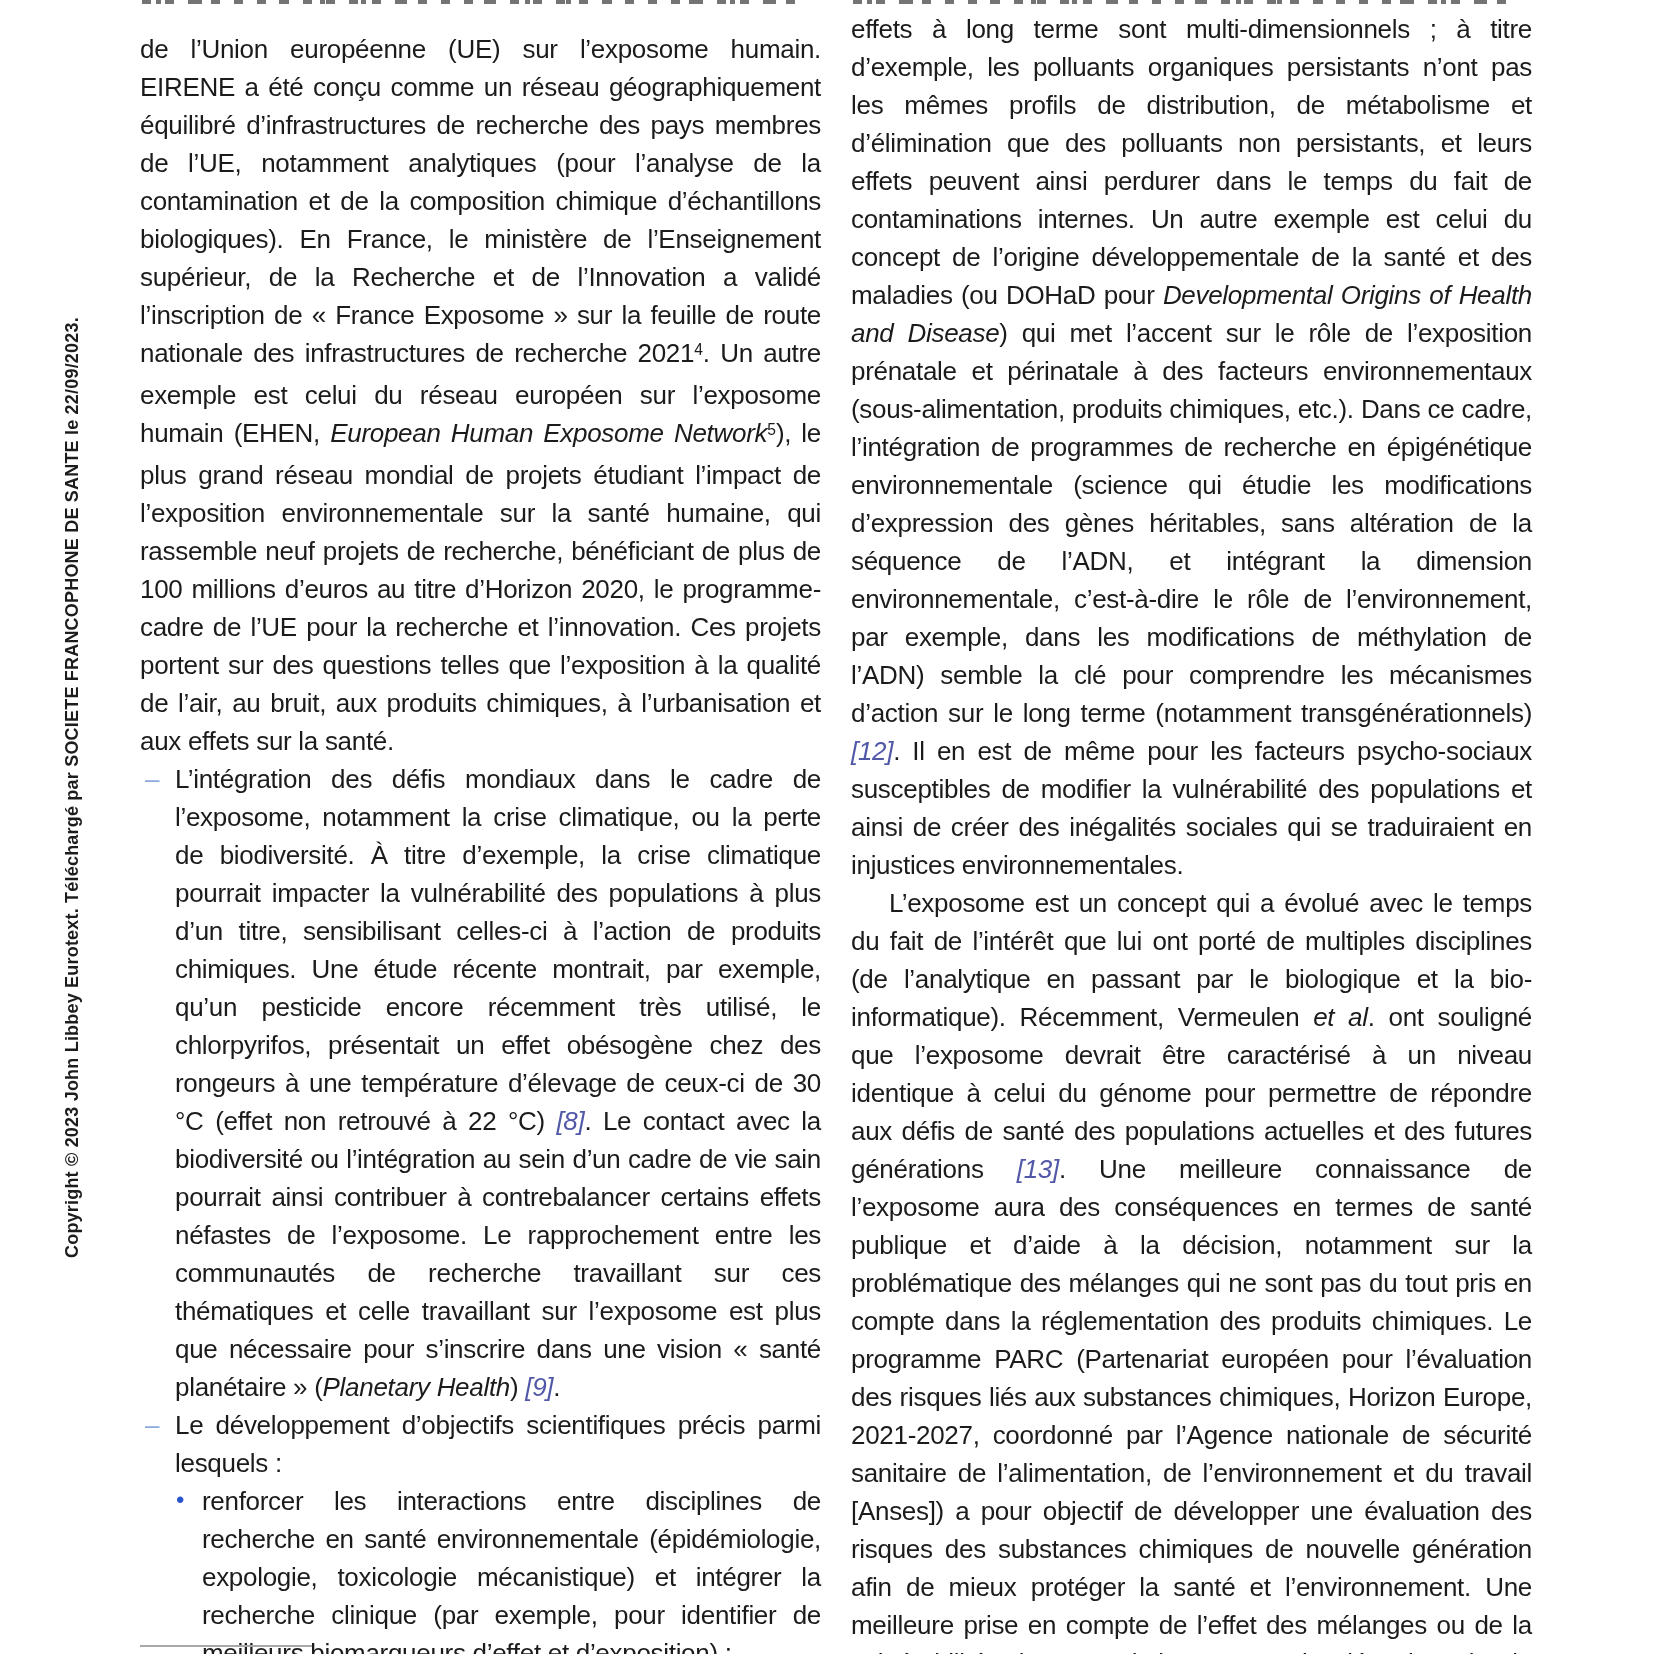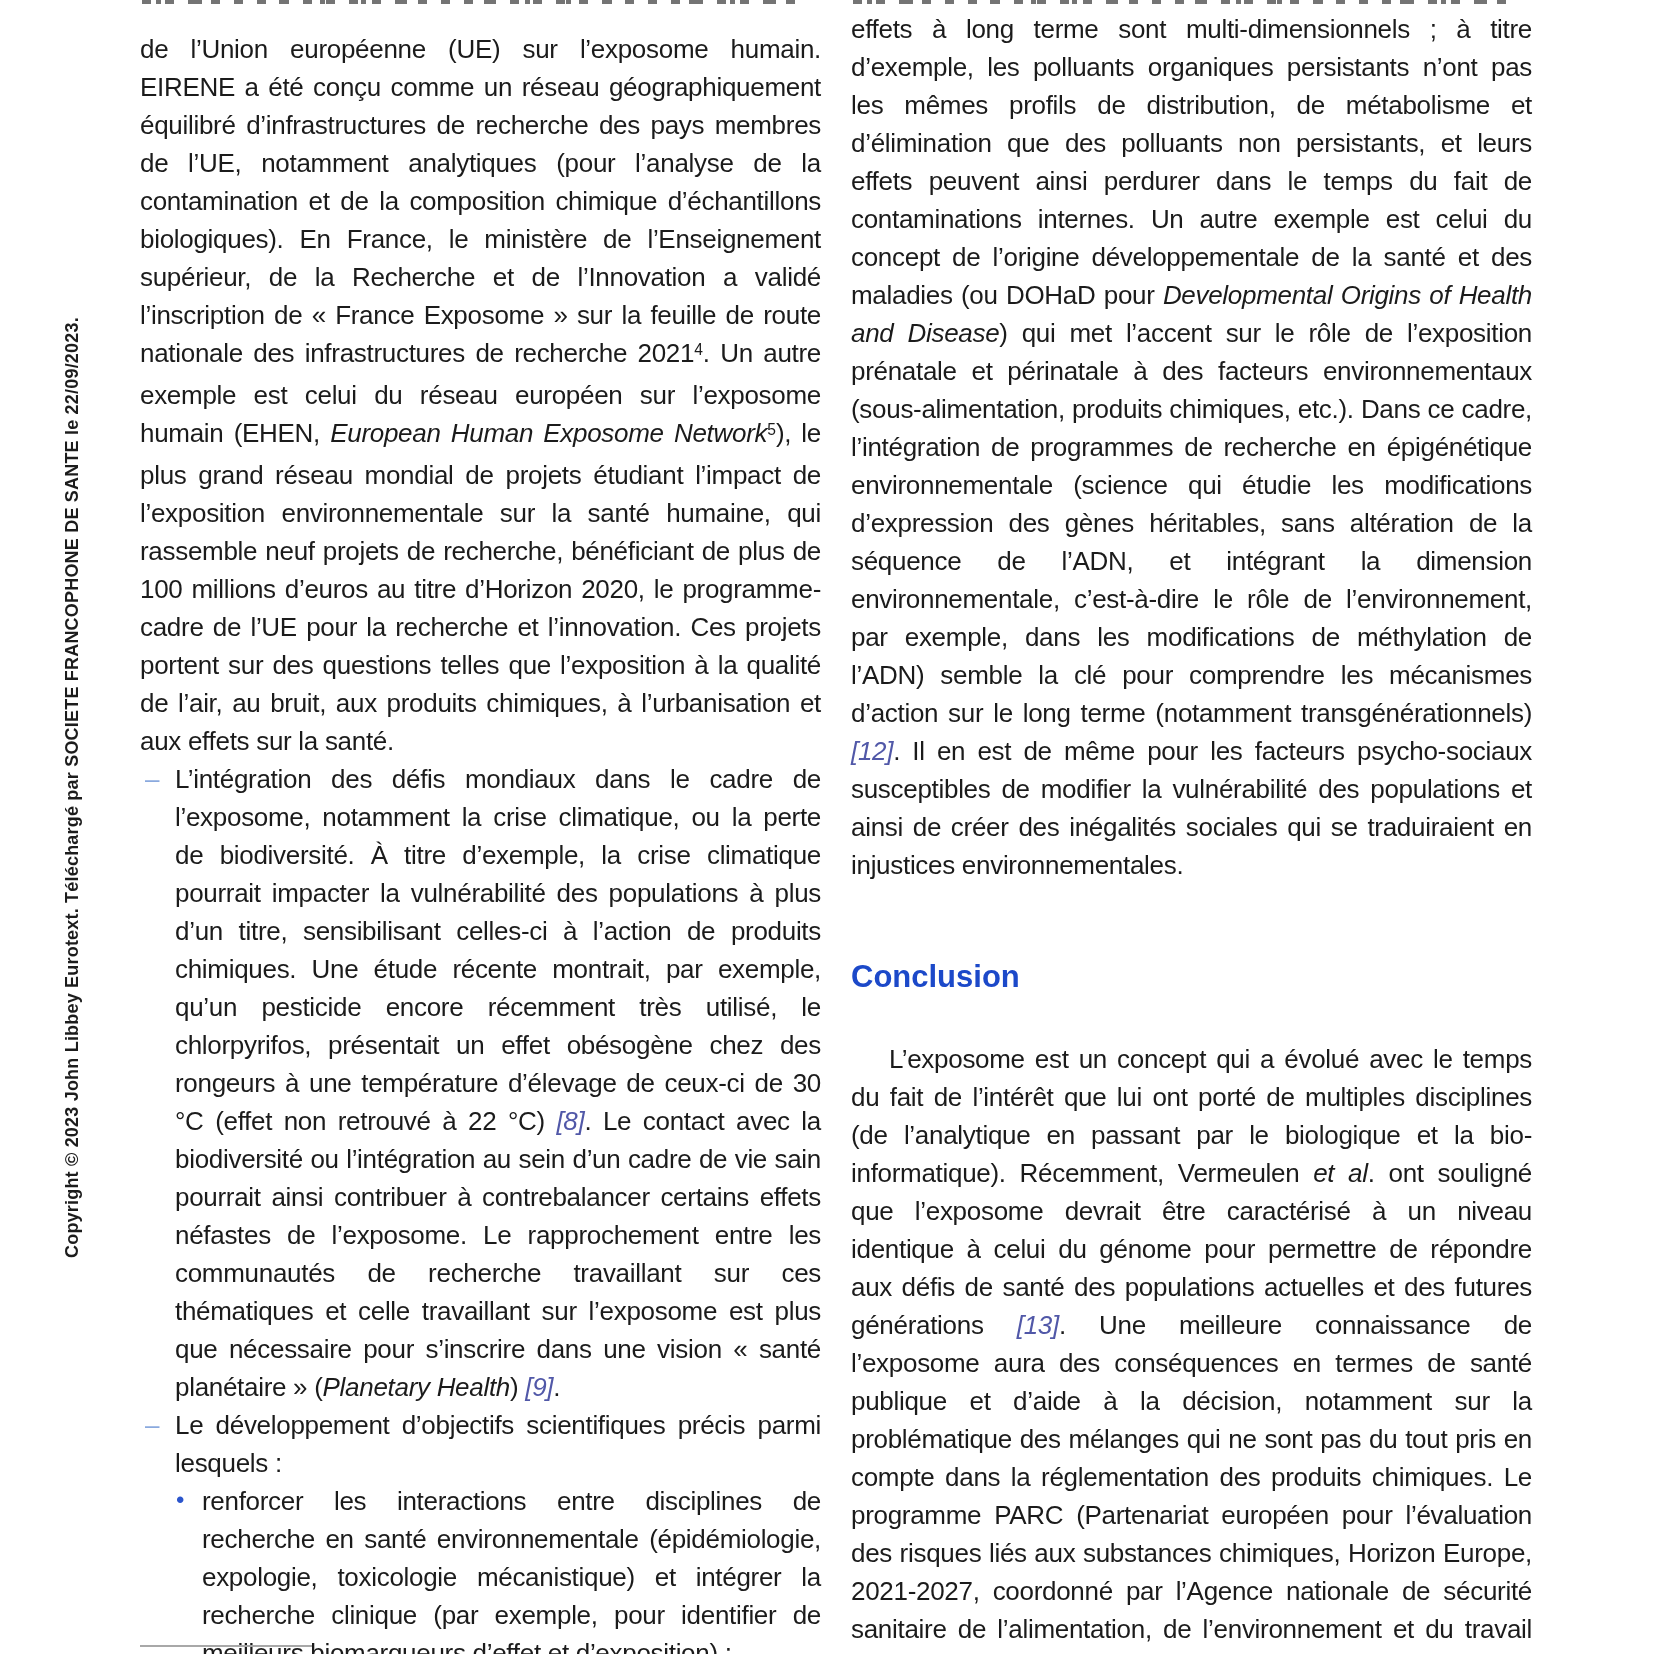--- a/index.html
+++ b/index.html
@@ -70,17 +70,16 @@
     <div class="block-dash-item"><span class="marker">–</span><span class="content"><span>L’intégration des défis mondiaux dans le cadre de l’exposome, notamment la crise climatique, ou la perte de biodiversité. À titre d’exemple, la crise climatique pourrait impacter la vulnérabilité des populations à plus d’un titre, sensibilisant celles-ci à l’action de produits chimiques. Une étude récente montrait, par exemple, qu’un pesticide encore récemment très utilisé, le chlorpyrifos, présentait un effet obésogène chez des rongeurs à une température d’élevage de ceux-ci de 30 °C (effet non retrouvé à 22 °C) </span><span class="seg-ref">[8]</span><span>. Le contact avec la biodiversité ou l’intégration au sein d’un cadre de vie sain pourrait ainsi contribuer à contrebalancer certains effets néfastes de l’exposome. Le rapprochement entre les communautés de recherche travaillant sur ces thématiques et celle travaillant sur l’exposome est plus que nécessaire pour s’inscrire dans une vision « santé planétaire » (</span><span class="seg-italic">Planetary Health</span><span>) </span><span class="seg-ref">[9]</span><span>.</span></span></div>
     <div class="block-dash-item"><span class="marker">–</span><span class="content"><span>Le développement d’objectifs scientifiques précis parmi lesquels :</span></span></div>
     <div class="block-bullet-item"><span class="marker">•</span><span class="content"><span>renforcer les interactions entre disciplines de recherche en santé environnementale (épidémiologie, expologie, toxicologie mécanistique) et intégrer la recherche clinique (par exemple, pour identifier de meilleurs biomarqueurs d’effet et d’exposition) ;</span></span></div>
     <div class="block-bullet-item">
       <span class="marker">•</span>
     </div>
   </div>
 
 <div class="column" id="right-column">
     <div class="block-paragraph"><span class="content"><span>effets à long terme sont multi-dimensionnels ; à titre d’exemple, les polluants organiques persistants n’ont pas les mêmes profils de distribution, de métabolisme et d’élimination que des polluants non persistants, et leurs effets peuvent ainsi perdurer dans le temps du fait de contaminations internes. Un autre exemple est celui du concept de l’origine développementale de la santé et des maladies (ou DOHaD pour </span><span class="seg-italic">Developmental Origins of Health and Disease</span><span>) qui met l’accent sur le rôle de l’exposition prénatale et périnatale à des facteurs environnementaux (sous-alimentation, produits chimiques, etc.). Dans ce cadre, l’intégration de programmes de recherche en épigénétique environnementale (science qui étudie les modifications d’expression des gènes héritables, sans altération de la séquence de l’ADN, et intégrant la dimension environnementale, c’est-à-dire le rôle de l’environnement, par exemple, dans les modifications de méthylation de l’ADN) semble la clé pour comprendre les mécanismes d’action sur le long terme (notamment transgénérationnels) </span><span class="seg-ref">[12]</span><span>. Il en est de même pour les facteurs psycho-sociaux susceptibles de modifier la vulnérabilité des populations et ainsi de créer des inégalités sociales qui se traduiraient en injustices environnementales.</span></span></div>
-    <div class="block-heading">Conclusion</div>
     <div class="block-paragraph-indent"><span class="content"><span>L’exposome est un concept qui a évolué avec le temps du fait de l’intérêt que lui ont porté de multiples disciplines (de l’analytique en passant par le biologique et la bio-informatique). Récemment, Vermeulen </span><span class="seg-italic">et al</span><span>. ont souligné que l’exposome devrait être caractérisé à un niveau identique à celui du génome pour permettre de répondre aux défis de santé des populations actuelles et des futures générations </span><span class="seg-ref">[13]</span><span>. Une meilleure connaissance de l’exposome aura des conséquences en termes de santé publique et d’aide à la décision, notamment sur la problématique des mélanges qui ne sont pas du tout pris en compte dans la réglementation des produits chimiques. Le programme PARC (Partenariat européen pour l’évaluation des risques liés aux substances chimiques, Horizon Europe, 2021-2027, coordonné par l’Agence nationale de sécurité sanitaire de l’alimentation, de l’environnement et du travail [Anses]) a pour objectif de développer une évaluation des risques des substances chimiques de nouvelle génération afin de mieux protéger la santé et l’environnement. Une meilleure prise en compte de l’effet des mélanges ou de la vulnérabilité des populations pourrait découler de la recherche sur l’exposome et sur l’exposomique fonctionnelle. Au-delà des politiques publiques, elle peut aussi</span></span></div>
   </div>
 
 <div class="footnote-rule"></div>
 
 </body></html>

